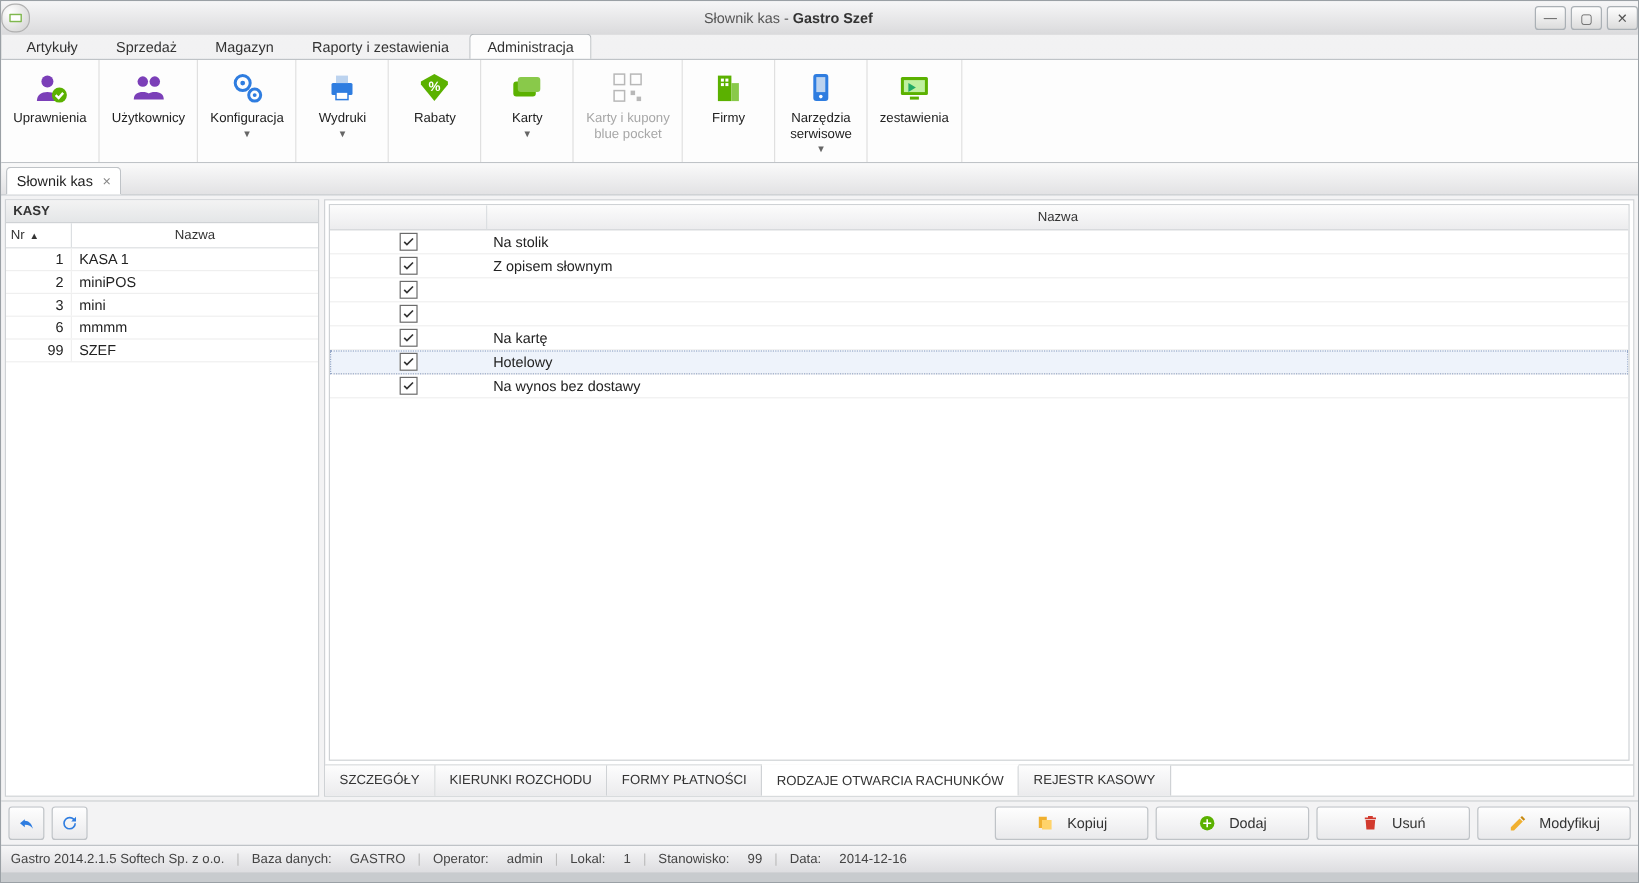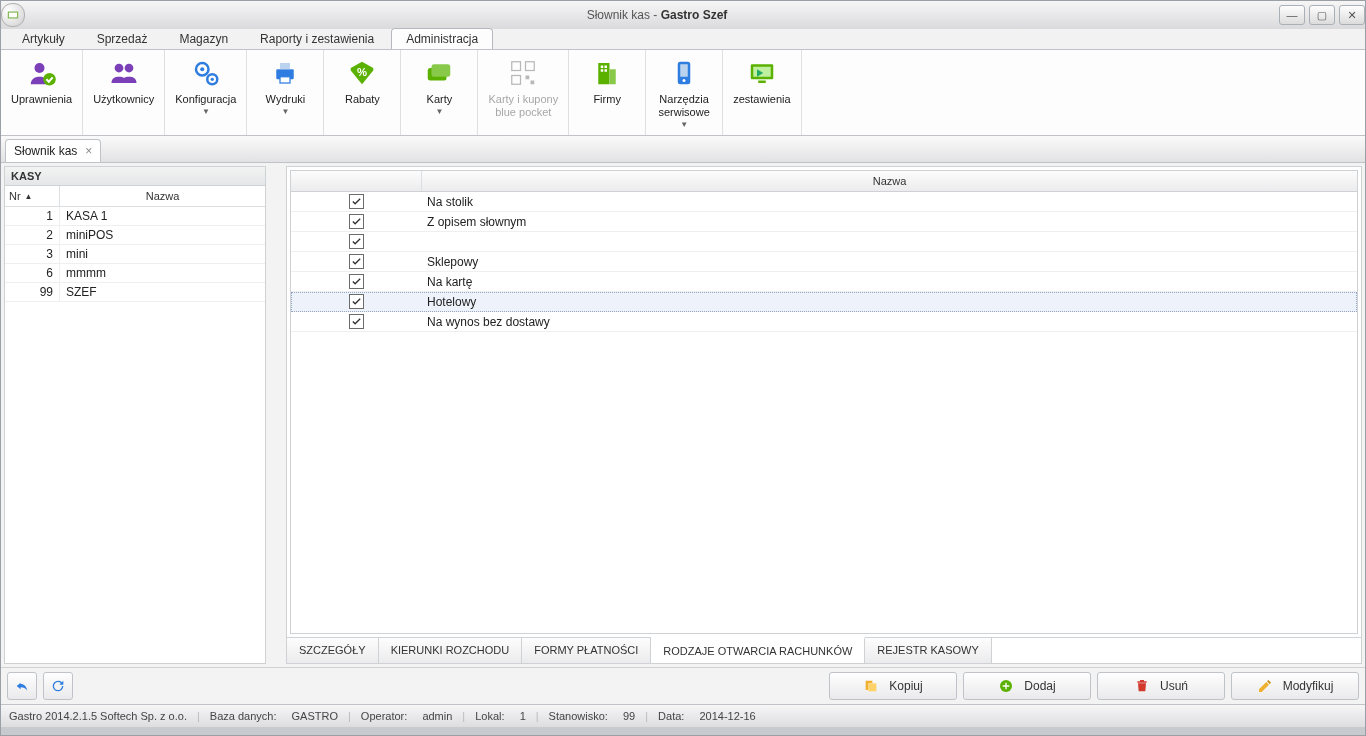--- a/index.html
+++ b/index.html
@@ -17,21 +17,21 @@
 .ribbon{display:flex;background:#fdfdfd;border-top:1px solid #bfc3c7;border-bottom:1px solid #bfc3c7}
 .rib-btn{display:flex;flex-direction:column;align-items:center;justify-content:flex-start;padding:6px 10px 6px;border-right:1px solid #e0e0e0;min-width:56px;text-align:center;color:#222}
 .rib-btn.disabled{color:#a7a7a7}
 .rib-ico{height:34px;display:flex;align-items:center;justify-content:center;margin-bottom:3px}
 .rib-lbl{font-size:11px;line-height:13px}
 .caret{font-size:8px;color:#666;margin-top:1px}
 .doc-tabbar{height:26px;background:linear-gradient(#fafafa,#e2e2e4);border-bottom:1px solid #bfc3c7;display:flex;align-items:flex-end;padding:0 4px}
 .doc-tab{background:#fff;border:1px solid #bfc3c7;border-bottom:none;border-top-left-radius:4px;border-top-right-radius:4px;padding:4px 8px;display:flex;align-items:center;gap:8px}
 .doc-close{color:#888;font-size:12px}
 .body-area{flex:1;display:flex;min-height:0;background:#f3f3f4;padding:3px;box-sizing:border-box}
-.left-pane{width:260px;display:flex;flex-direction:column;border:1px solid #cfd2d5;background:#fff;margin-right:20px}
+.left-pane{width:260px;display:flex;flex-direction:column;border:1px solid #cfd2d5;background:#fff;margin-right:4px}
 .left-head{background:linear-gradient(#f3f3f3,#e4e6e8);border-bottom:1px solid #cfd2d5;padding:3px 6px;font-weight:bold;font-size:11px;color:#333}
 .left-cols{display:flex;border-bottom:1px solid #dcdfe2;font-size:11px;color:#333}
 .left-cols .c1{width:46px;border-right:1px solid #dcdfe2;padding:4px;display:flex;align-items:center;gap:4px}
 .left-cols .c2{flex:1;padding:4px;text-align:center}
 .sort-arrow{font-size:8px}
 .left-rows{flex:1;overflow:auto}
 .lrow{display:flex;border-bottom:1px solid #efefef}
 .lrow .n{width:46px;text-align:right;padding:2px 6px 2px 2px;border-right:1px solid #efefef}
 .lrow .t{flex:1;padding:2px 6px}
 .right-pane{flex:1;display:flex;flex-direction:column;border:1px solid #cfd2d5;background:#fff;min-width:0}
@@ -282,21 +282,20 @@
               </div>
             </div>
             <div class="grow">
               <div class="chk">
                 <div class="cb">
                   <svg viewBox="0 0 24 24">
                     <path d="M4 12l5 5L20 6" stroke="#333" stroke-width="3" fill="none"></path>
                   </svg>
                 </div>
               </div>
-              <div class="nm">Sklepowy</div>
             </div>
             <div class="grow">
               <div class="chk">
                 <div class="cb">
                   <svg viewBox="0 0 24 24">
                     <path d="M4 12l5 5L20 6" stroke="#333" stroke-width="3" fill="none"></path>
                   </svg>
                 </div>
               </div>
               <div class="nm">Na kartę</div>

